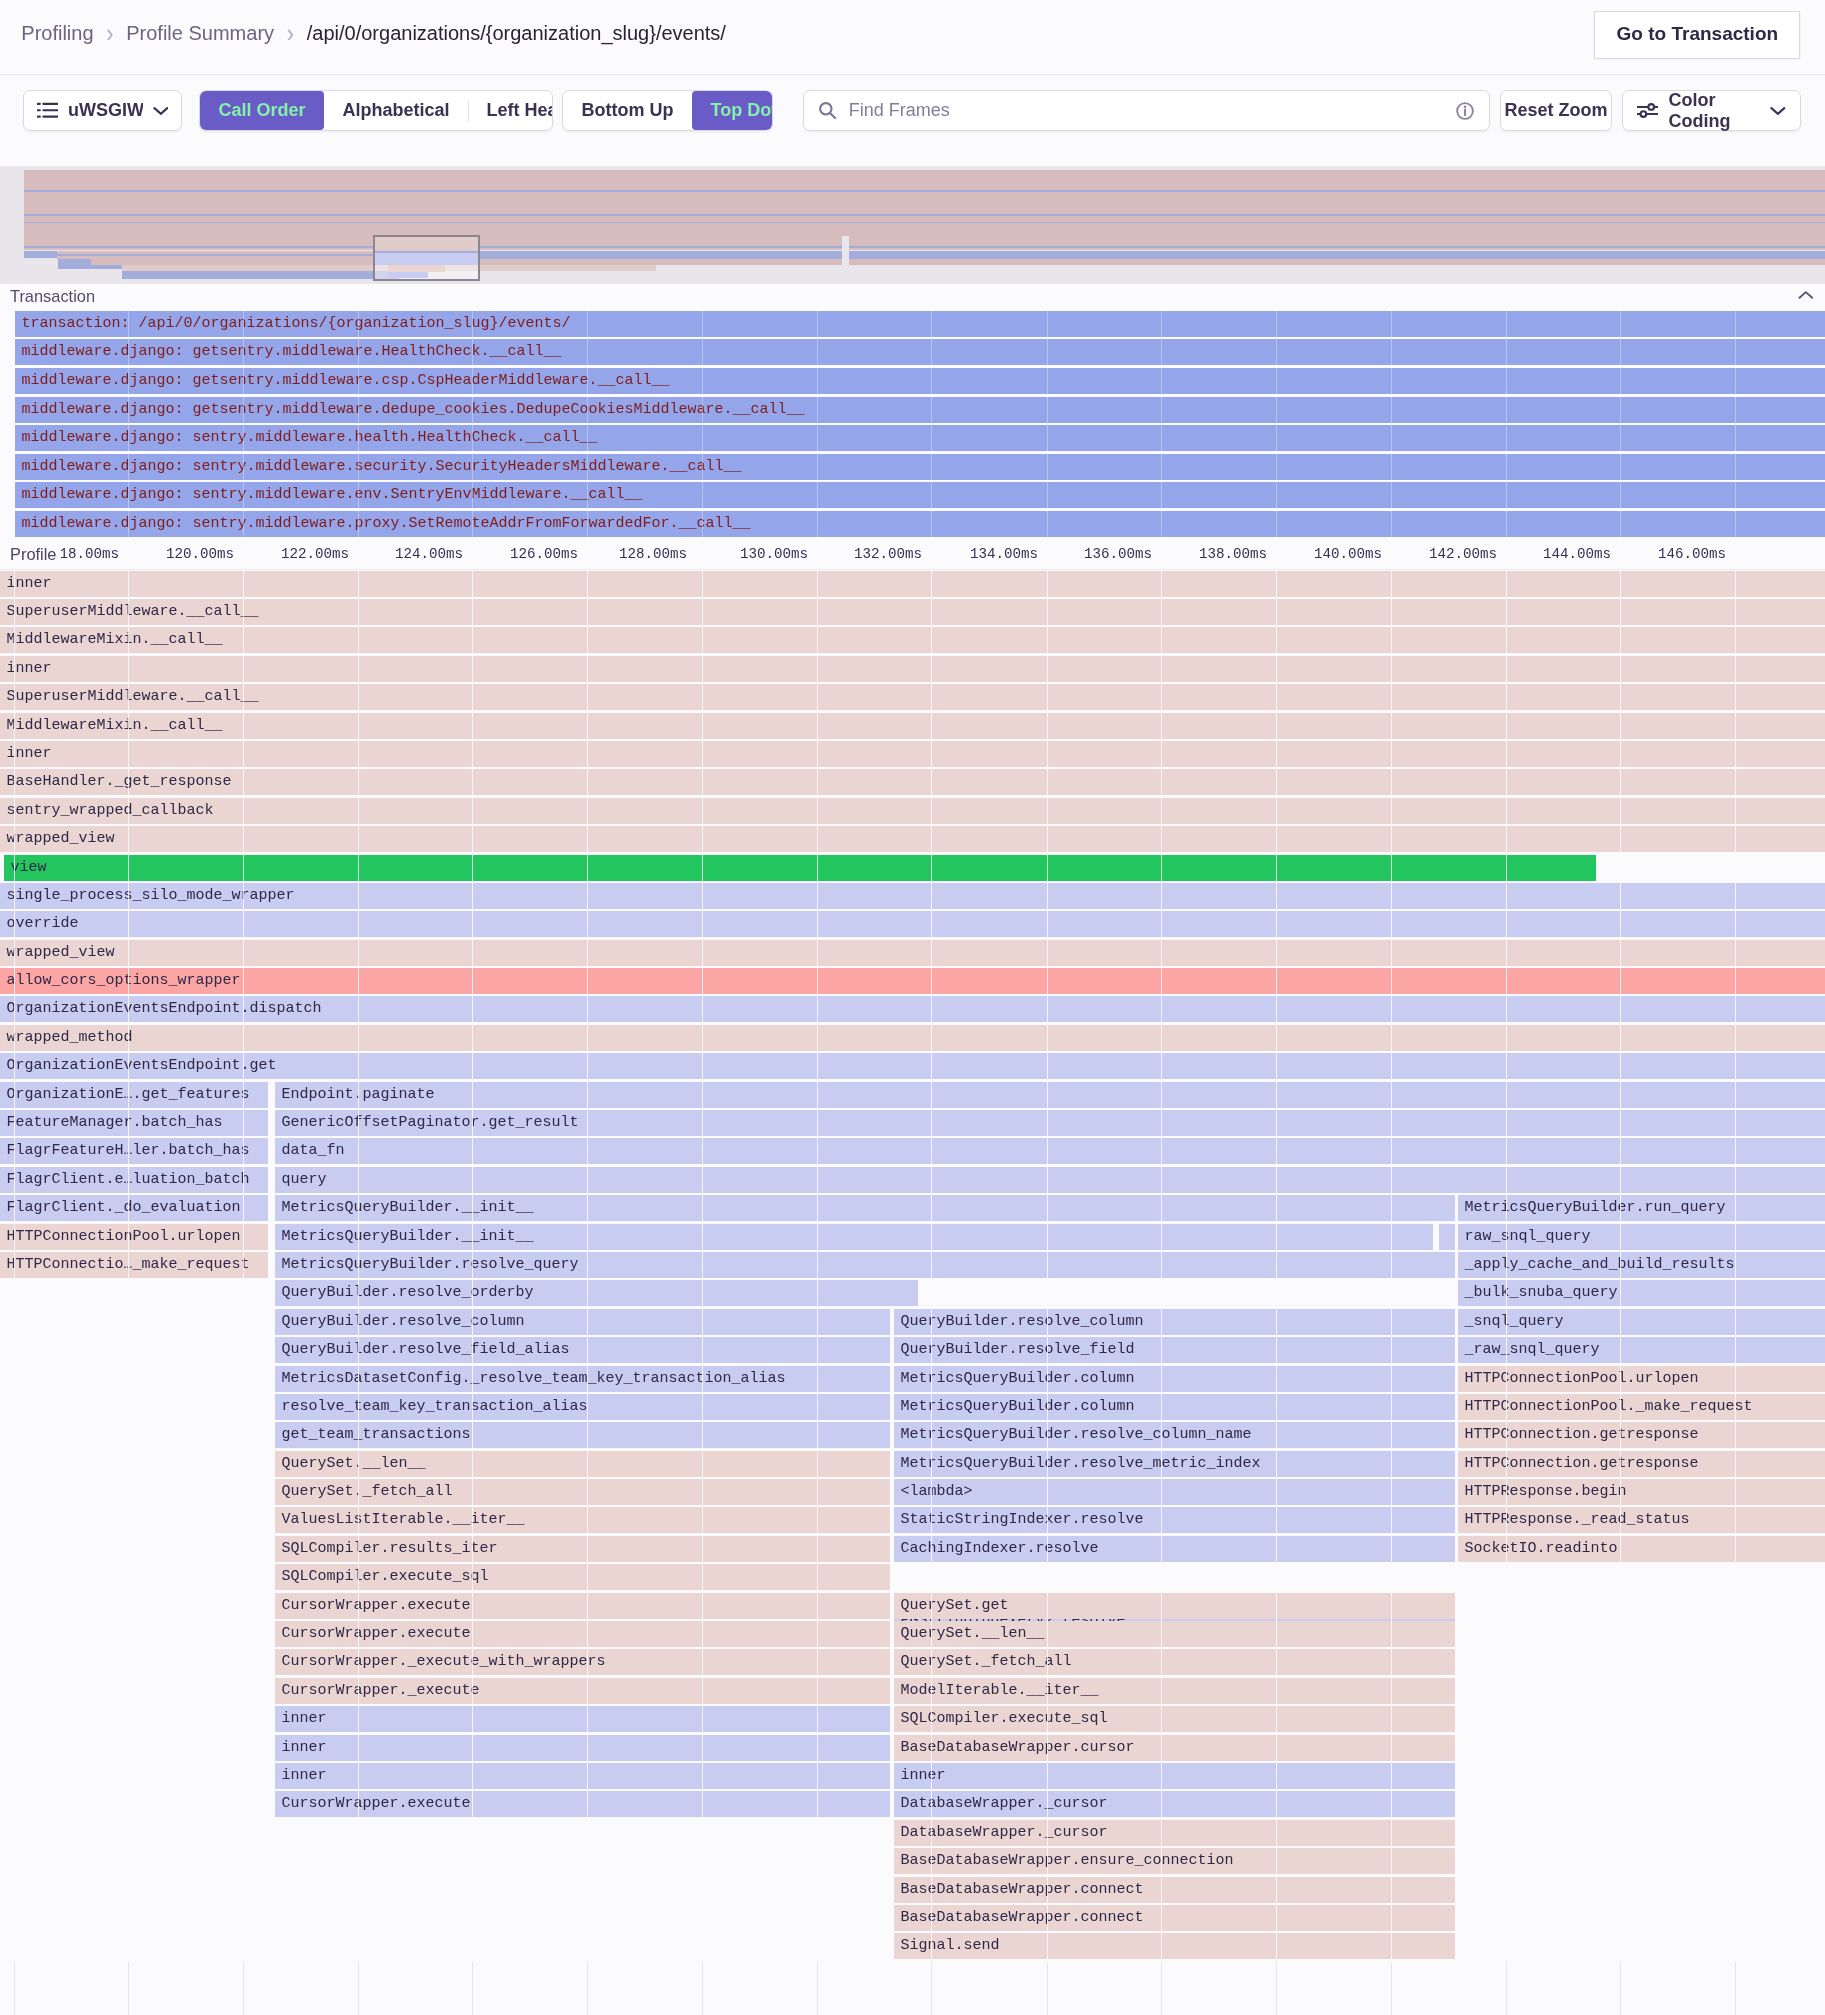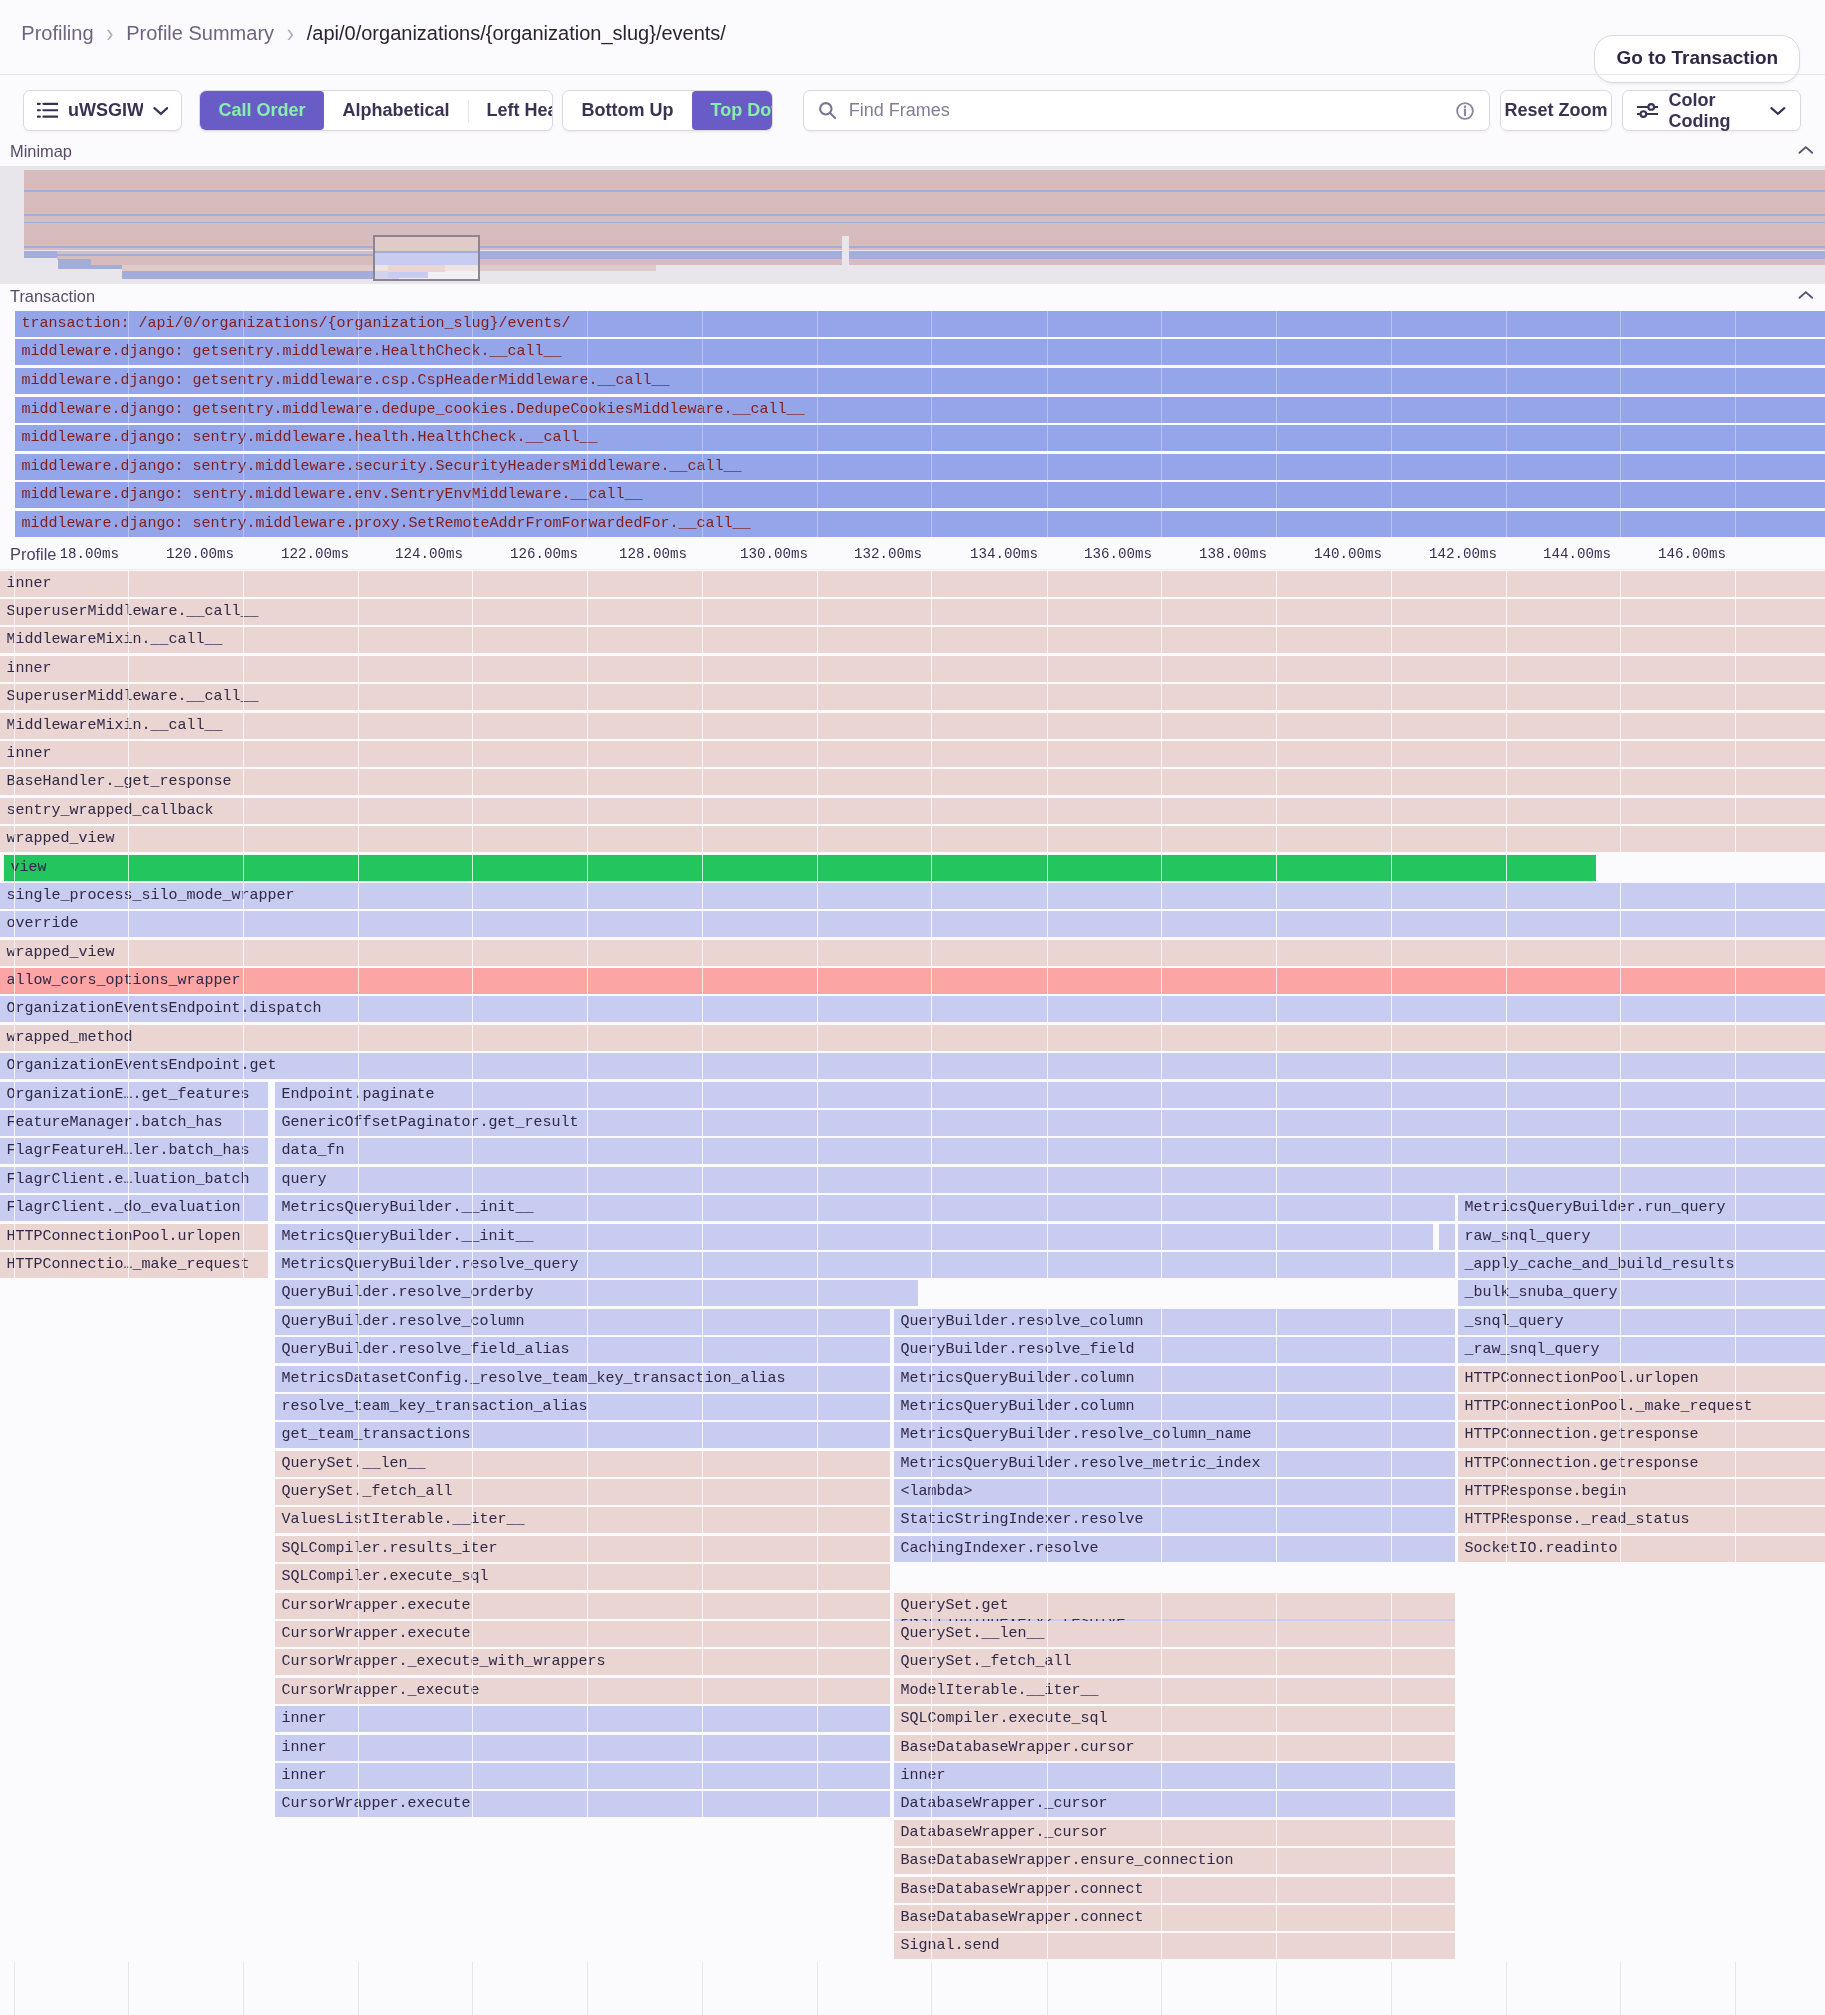--- a/index.html
+++ b/index.html
@@ -6,22 +6,22 @@
   #app{position:relative;width:1826px;height:2015px;background:#fbfafc;overflow:hidden;
        font-family:"Liberation Sans",sans-serif;color:#2f2747;}
   .abs{position:absolute;}
   
   #topbar{position:absolute;top:0;left:0;width:1826px;height:74px;background:#fbfafc;}
   #breadcrumb{position:absolute;top:21.3px;left:21.3px;font-size:20px;display:flex;align-items:center;gap:12.8px;white-space:nowrap;}
   .crumb{color:#6e6480;}
   .crumb.current{color:#2b2233;}
   .crumb-sep{color:#b3abbf;font-size:21.3px;transform:scaleY(1.25);}
   #go-btn{position:absolute;top:11.4px;right:25.6px;height:46px;padding:0 21.3px;background:#ffffff;
-          border:1.4px solid #dcd7e1;border-radius:19px;font-size:19px;font-weight:700;color:#2f2747;
-          line-height:44px;box-shadow:0 1.4px 2.1px rgba(43,34,51,.05);margin-top:24px;}
+          border:1.4px solid #dcd7e1;border-radius:0;font-size:19px;font-weight:700;color:#2f2747;
+          line-height:44px;box-shadow:0 1.4px 2.1px rgba(43,34,51,.05);}
   #top-divider{position:absolute;top:74px;left:0;width:1826px;height:1.4px;background:#e8e5ec;}
   
   .tbtn{position:absolute;top:90px;height:41px;background:#fff;border:1.4px solid #dcd7e1;border-radius:7.1px;
         box-sizing:border-box;display:flex;align-items:center;font-size:18px;font-weight:700;color:#3a3153;
         box-shadow:0 1.4px 2.1px rgba(43,34,51,.04);}
   #thread-btn{left:23px;width:159px;padding:0 12.8px;gap:10px;}
   #thread-label{overflow:hidden;white-space:nowrap;}
   .seg-wrap{position:absolute;top:90px;height:41px;background:#fff;border:1.4px solid #dcd7e1;border-radius:7.1px;
         box-sizing:border-box;display:flex;align-items:stretch;overflow:hidden;
         box-shadow:0 1.4px 2.1px rgba(43,34,51,.04);}
@@ -139,28 +139,20 @@
       </svg>
     </span>
     <span>Color Coding</span>
     <span>
       <svg class="icon-svg" width="15.7" height="10" viewBox="0 0 22 14">
         <polyline points="2,3 11,11 20,3" fill="none" stroke="#3a3153" stroke-width="3" stroke-linecap="round"></polyline>
       </svg>
     </span>
   </div>
 
-  <div class="sec-head" style="top:139px;">
-    <span class="sec-label">Minimap</span>
-    <span class="sec-chevron">
-      <svg class="icon-svg" width="15.7" height="9.2" viewBox="0 0 22 13">
-        <polyline points="2,11 11,3 20,11" fill="none" stroke="#5b5170" stroke-width="2.6" stroke-linecap="round"></polyline>
-      </svg>
-    </span>
-  </div>
   <div id="minimap">
       <div class="abs" style="left: 23.5px; top: 4.3px; width: 1802px; height: 80px; background: rgb(214, 188, 189);"></div>
       <div class="abs" style="left: 23.5px; top: 23.5px; width: 1802px; height: 2.1px; background: rgb(162, 173, 219);"></div>
       <div class="abs" style="left: 23.5px; top: 48px; width: 1802px; height: 2.1px; background: rgb(162, 173, 219);"></div>
       <div class="abs" style="left: 23.5px; top: 56px; width: 1802px; height: 1.4px; background: rgb(162, 173, 219);"></div>
       <div class="abs" style="left: 23.5px; top: 80px; width: 1802px; height: 2.1px; background: rgb(162, 173, 219);"></div>
       <div class="abs" style="left: 23.5px; top: 85px; width: 33px; height: 7.1px; background: rgb(162, 173, 219);"></div>
       <div class="abs" style="left: 57px; top: 85px; width: 1769px; height: 8.5px; background: rgb(214, 188, 189);"></div>
       <div class="abs" style="left: 480px; top: 85px; width: 1346px; height: 8.5px; background: rgb(162, 173, 219);"></div>
       <div class="abs" style="left: 57px; top: 88px; width: 423px; height: 2.1px; background: rgb(162, 173, 219);"></div>

